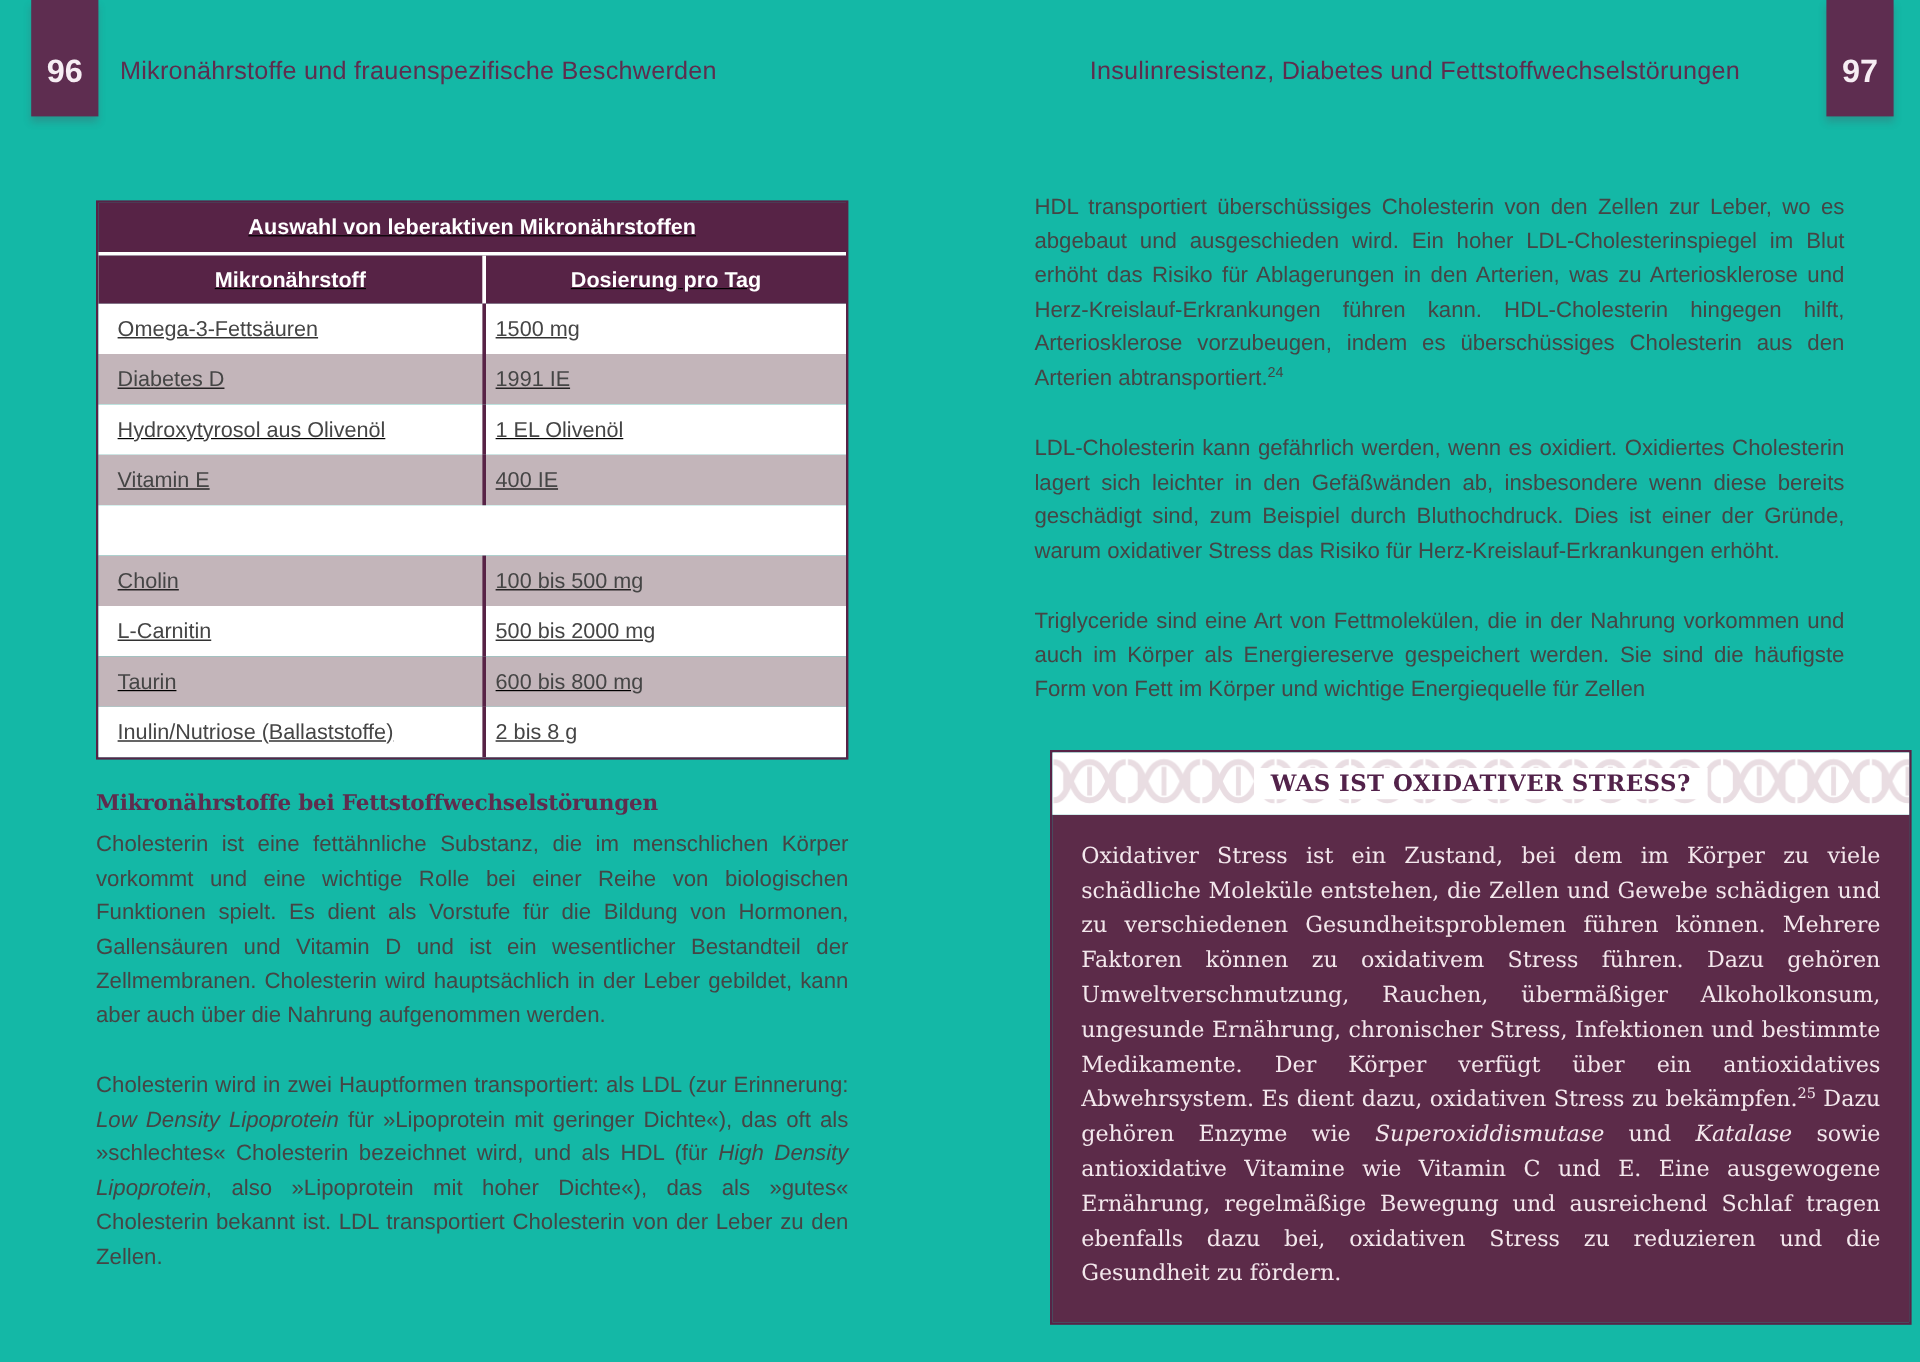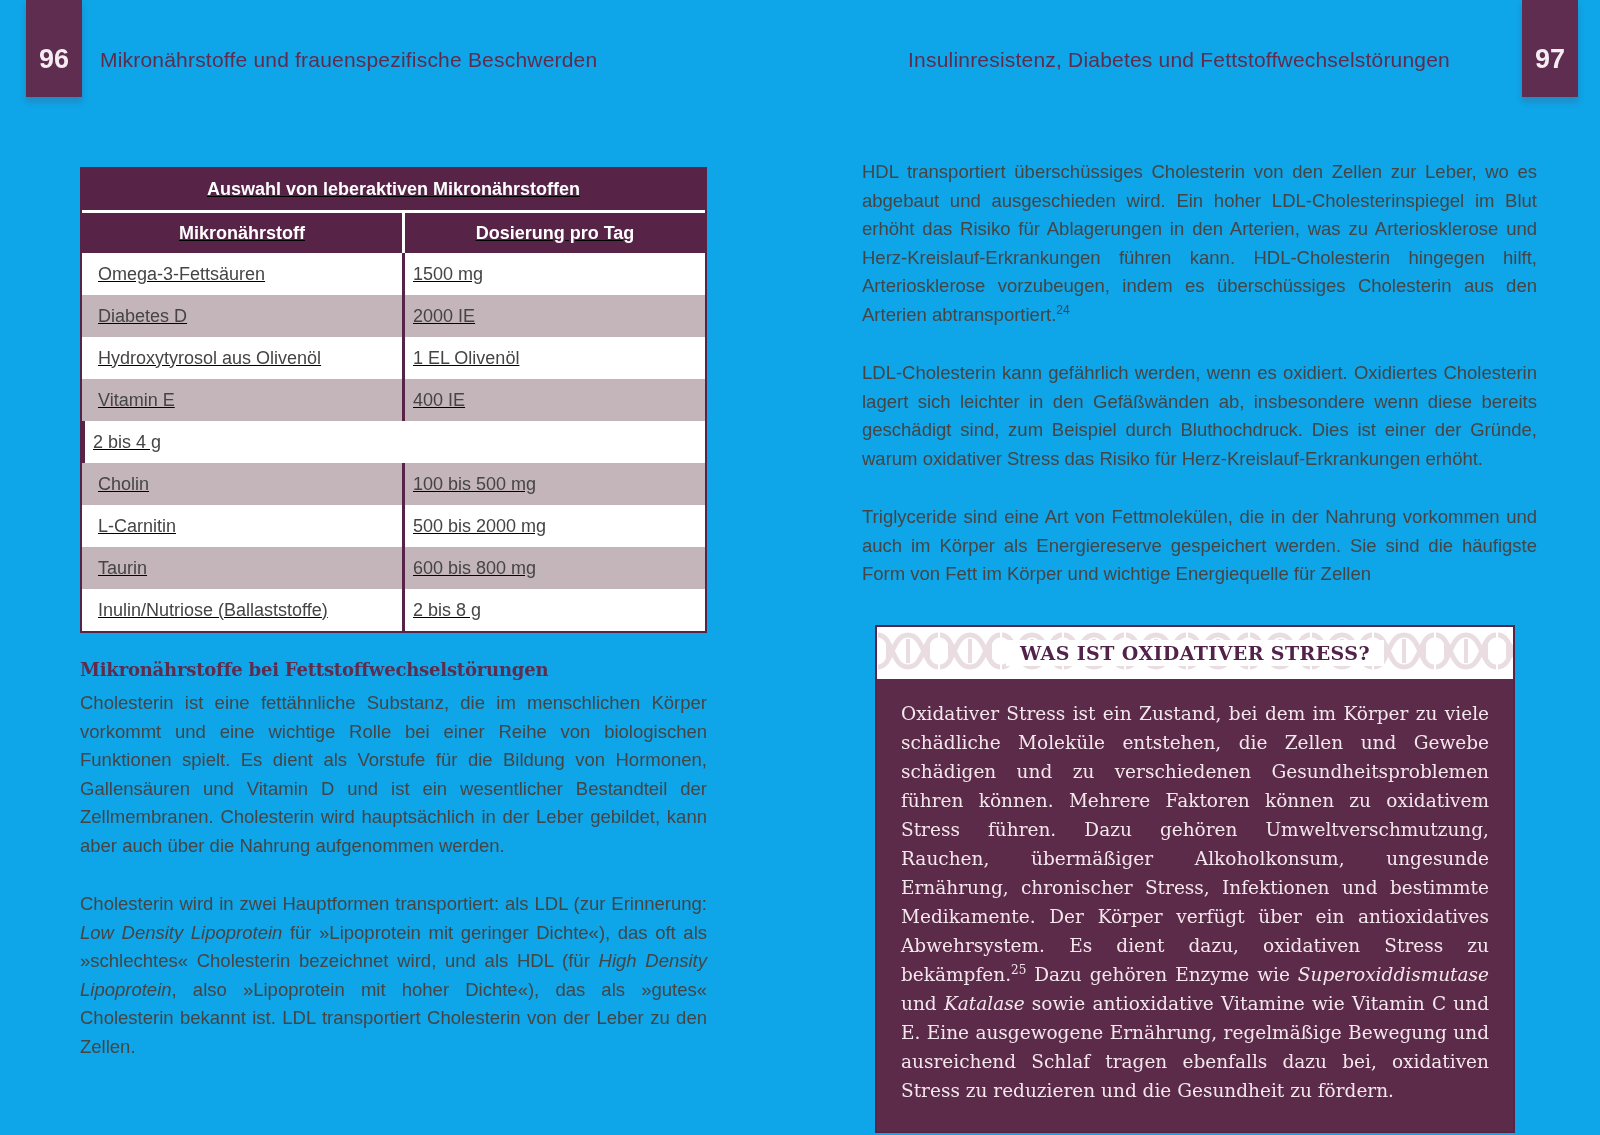--- a/index.html
+++ b/index.html
@@ -1,17 +1,17 @@
 <!DOCTYPE html>
 <html lang="de"><head>
 <meta charset="utf-8">
 <style>
   html,body{margin:0;padding:0;}
   body{background:#ffffff;font-family:"Liberation Sans",sans-serif;}
-  .spread{position:relative;width:1600px;height:1135px;background:#0ea5e9;overflow:hidden;}
+  .spread{position:relative;width:1600px;height:1135px;background:#14b8a6;overflow:hidden;}
 
   
   .pagebox{position:absolute;top:0;width:56px;height:97px;background:#5e2d50;
            color:#f6edf3;font-weight:bold;font-size:27px;
            display:flex;align-items:center;justify-content:center;padding-top:22px;box-sizing:border-box;
            box-shadow:0 5px 6px rgba(90,60,80,0.25);}
   .pagebox.left{left:26px;}
   .pagebox.right{right:22px;}
   .runhead{position:absolute;top:48px;font-size:21px;color:#5e2d4e;letter-spacing:0.2px;}
   .runhead.left{left:100px;}
@@ -36,21 +36,21 @@
 
   
   .section-heading{margin-top:26px;font-family:"DejaVu Serif",serif;font-weight:bold;
                    font-size:18px;color:#5e2d4e;letter-spacing:-0.2px;}
   .para{margin-top:9px;font-size:18.5px;line-height:28.5px;color:#454545;text-align:justify;}
   .para + .para{margin-top:30px;}
   .para i{font-style:italic;}
   .para sup, .infobox-body sup{font-size:12px;line-height:0;vertical-align:super;}
 
   
-  .infobox{margin-top:36px;margin-left:13px;width:640px;border:2px solid #572346;box-sizing:border-box;}
+  .infobox{margin-top:36px;margin-left:13px;width:718px;border:2px solid #572346;box-sizing:border-box;}
   .infobox-head{position:relative;height:52px;background:#ffffff;overflow:hidden;}
   .infobox-head svg{position:absolute;left:0;top:0;width:100%;height:100%;}
   .infobox-title{position:absolute;left:50%;top:50%;transform:translate(-50%,-50%);
                  background:#ffffff;padding:2px 14px;white-space:nowrap;
                  font-family:"DejaVu Serif",serif;font-weight:bold;font-size:19px;
                  color:#52224a;letter-spacing:0.4px;}
   .infobox-body{background:#5c2b49;color:#f3e7ec;padding:20px 24px 26px 24px;
                 font-family:"DejaVu Serif",serif;font-size:18.5px;line-height:29px;text-align:justify;}
   .infobox-body i{font-style:italic;}
 </style>
@@ -72,32 +72,31 @@
         <div class="tbl-cell c0">Mikronährstoff</div>
         <div class="tbl-cell c1">Dosierung pro Tag</div>
       </div>
       <div>
           <div class="tbl-row">
             <div class="tbl-cell c0">Omega-3-Fettsäuren</div>
             <div class="tbl-cell c1">1500 mg</div>
           </div>
           <div class="tbl-row alt">
             <div class="tbl-cell c0">Diabetes D</div>
-            <div class="tbl-cell c1">2000 IE</div>
+            <div class="tbl-cell c1">1991 IE</div>
           </div>
           <div class="tbl-row">
             <div class="tbl-cell c0">Hydroxytyrosol aus Olivenöl</div>
             <div class="tbl-cell c1">1 EL Olivenöl</div>
           </div>
           <div class="tbl-row alt">
             <div class="tbl-cell c0">Vitamin E</div>
             <div class="tbl-cell c1">400 IE</div>
           </div>
           <div class="tbl-row">
-            <div class="tbl-cell c1">2 bis 4 g</div>
           </div>
           <div class="tbl-row alt">
             <div class="tbl-cell c0">Cholin</div>
             <div class="tbl-cell c1">100 bis 500 mg</div>
           </div>
           <div class="tbl-row">
             <div class="tbl-cell c0">L-Carnitin</div>
             <div class="tbl-cell c1">500 bis 2000 mg</div>
           </div>
           <div class="tbl-row alt">

